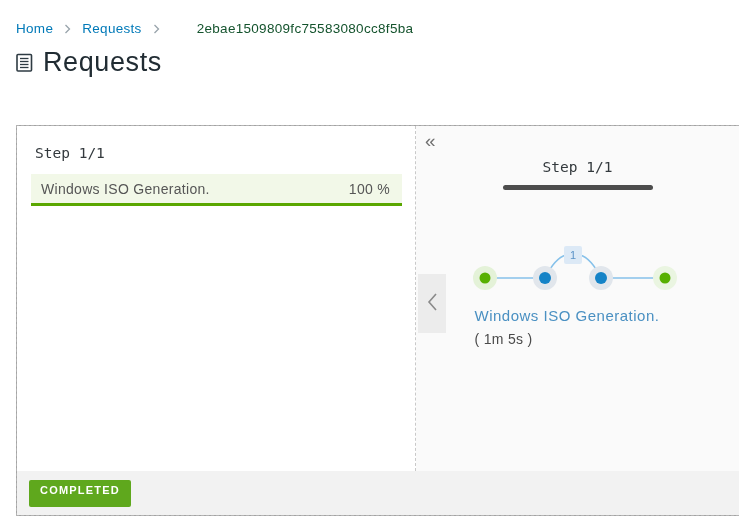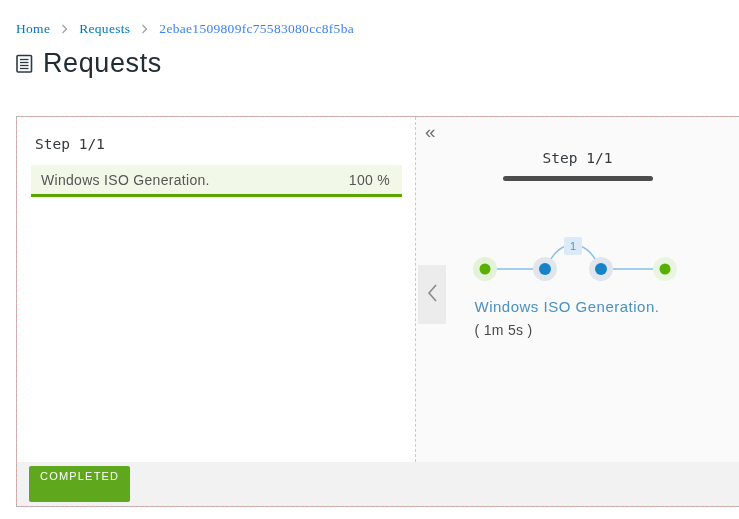--- a/index.html
+++ b/index.html
@@ -7,42 +7,42 @@
     width: 739px; height: 519px;
     background: #ffffff;
     overflow: hidden;
     font-family: "Liberation Sans", sans-serif;
     color: #333;
   }
   
   .breadcrumb {
     margin: 21px 0 0 16px;
     display: flex; align-items: center; gap: 11px;
-    font-size: 13.5px; letter-spacing: 0.3px; font-family: Liberation Serif, serif;
+    font-size: 13.5px; letter-spacing: 0.3px;
   }
   .crumb-link { color: #0079b8; cursor: pointer; text-decoration: none; }
-  .crumb-current { color: #3b82f6; }
+  .crumb-current { color: #14532d; margin-left: 26px; }
   .crumb-sep svg { display: block; }
   
   .page-title {
     margin: 11px 0 0 15px;
     display: flex; align-items: center; gap: 9px;
     font-size: 27px; font-weight: 300; letter-spacing: 0.6px;
     color: #212c33;
   }
   .page-title .icon svg { display: block; }
   
   .main-container {
-    margin: 37px 0 0 16px;
+    margin: 47px 0 0 16px;
     width: 723px; height: 391px;
     box-sizing: border-box;
     border: 1px dashed #b3b3b3;
     border-right: none;
     display: flex; flex-direction: column;
-    background: #fca5a5;
+    background: #a3a3a3;
   }
   .content-row { flex: 1; display: flex; min-height: 0; }
   
   .left-panel {
     width: 399px; box-sizing: border-box;
     background: #ffffff;
     border-right: 1px dashed #c9c9c9;
     padding: 19px 13px 0 14px;
   }
   .step-heading {
@@ -97,22 +97,22 @@
   
   .status-bar {
     height: 44px; flex: 0 0 44px;
     background: #f2f2f2;
     display: flex; align-items: center;
     padding-left: 12px; gap: 15px;
     box-sizing: border-box;
   }
   .status-badge {
     background: #5fa81d; color: #ffffff;
-    font-size: 11px; font-weight: normal; letter-spacing: 1.2px;
-    padding: 4px 11px 20px; border-radius: 2px;
+    font-size: 11px; font-weight: bold; letter-spacing: 1.2px;
+    padding: 4px 11px 11px; border-radius: 2px;
   }
   .status-message { font-size: 14.5px; color: #454545; letter-spacing: 0.3px; }
 </style>
 </head>
 <body>
 
 <nav class="breadcrumb">
   <a class="crumb-link">Home</a>
   <span class="crumb-sep">
     <svg width="7" height="10" viewBox="0 0 7 10">

